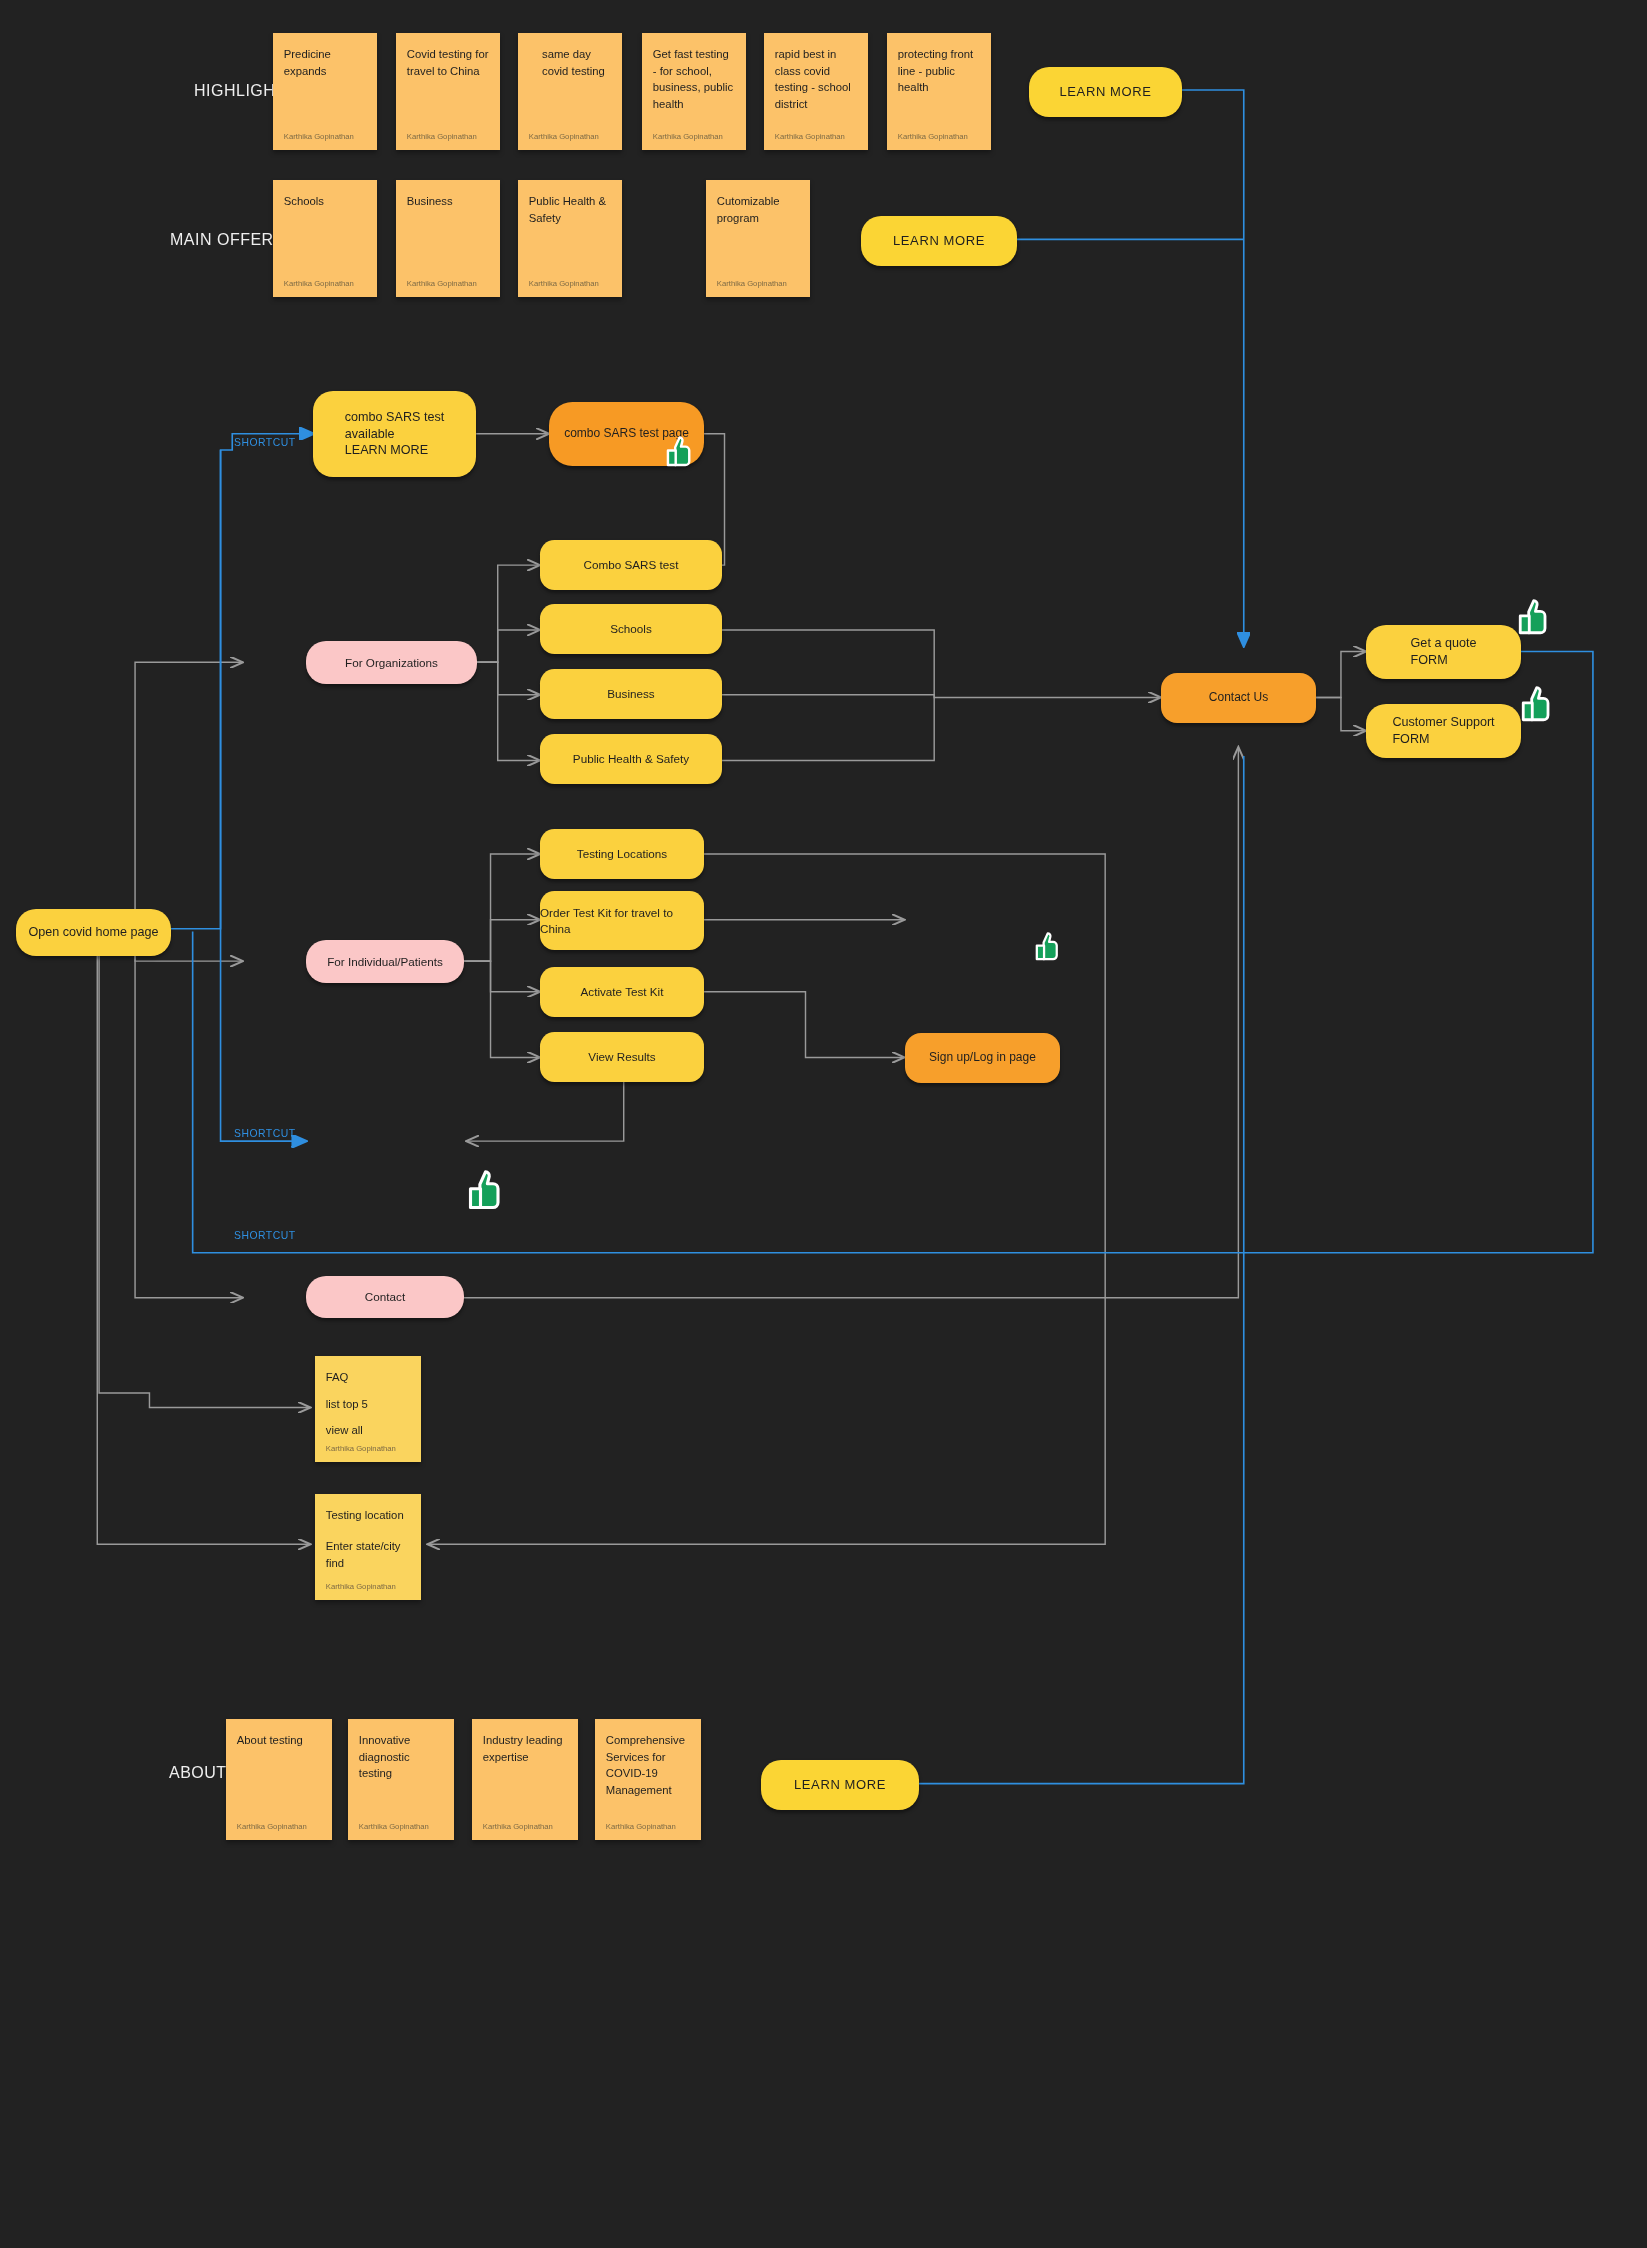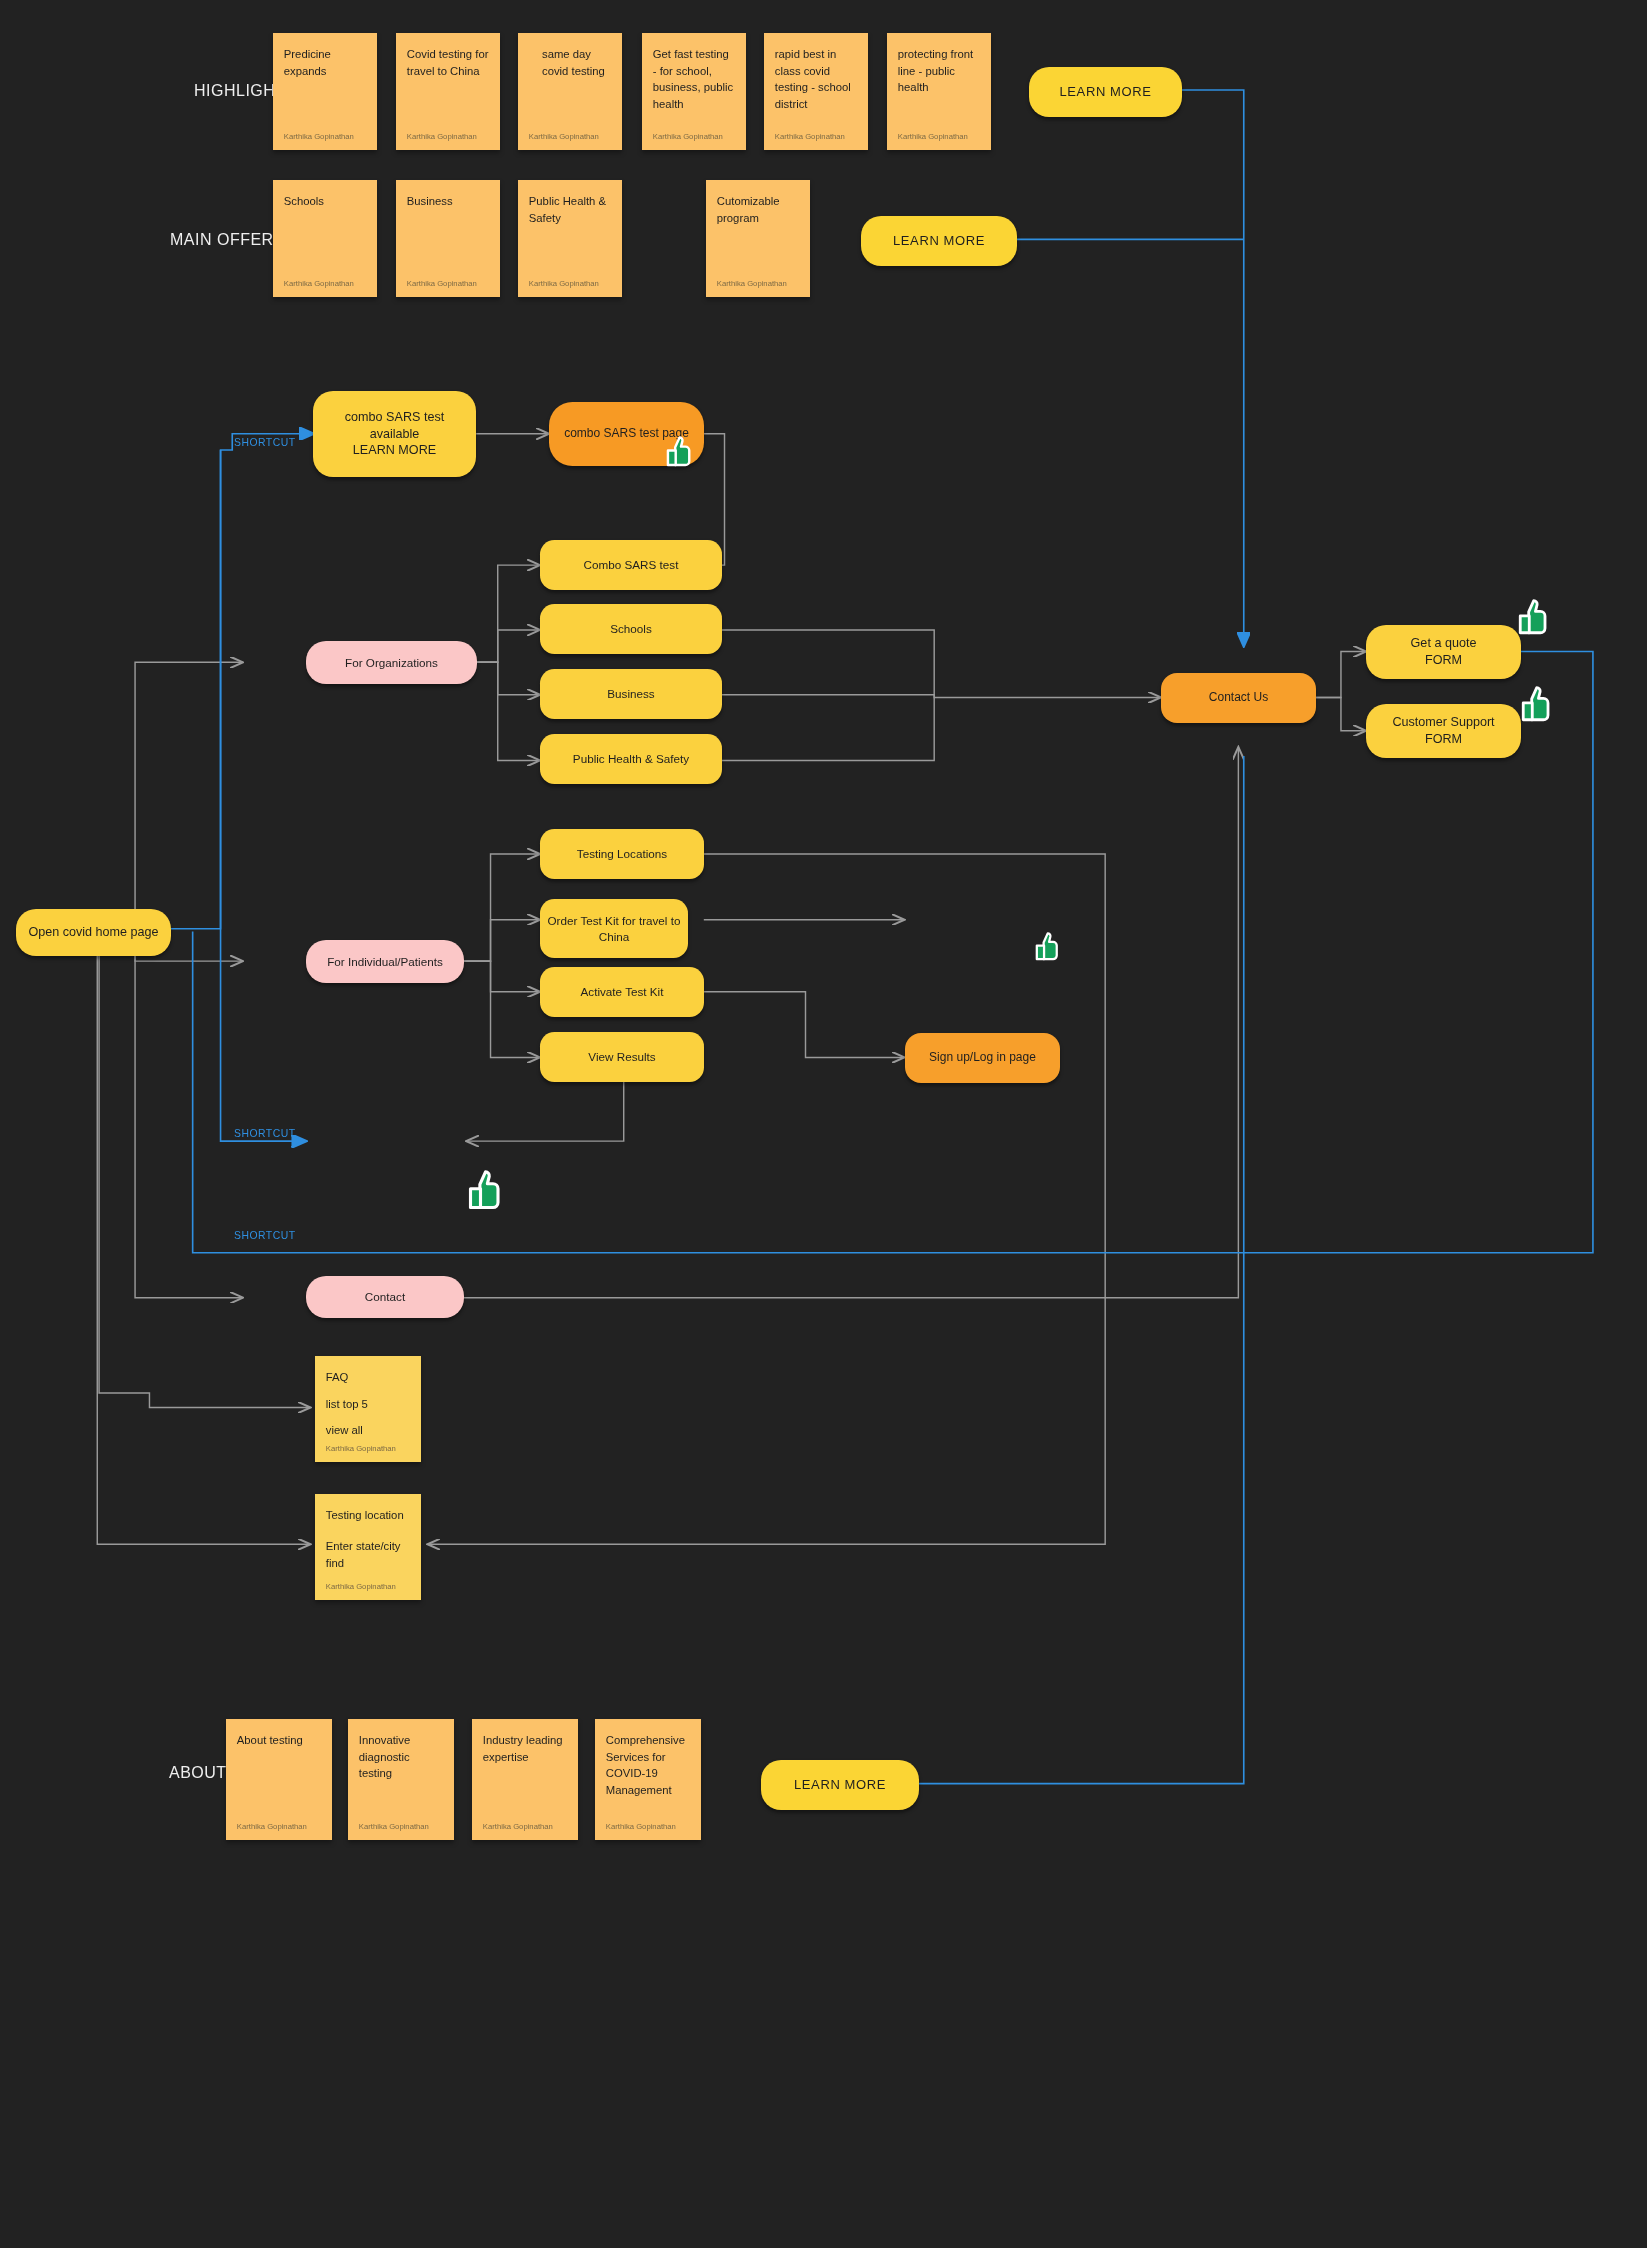--- a/index.html
+++ b/index.html
@@ -55,21 +55,21 @@
     white-space:nowrap;
   }
 
   
   .node{
     position:absolute;
     box-sizing:border-box;
     display:flex;
     align-items:center;
     justify-content:center;
-    text-align:center;
+    text-align:left;
     color:#1f1f1f;
     line-height:1.32;
     white-space:pre-line;
     box-shadow:0 2.7px 3.6px rgba(0,0,0,.4);
   }
   .node.cta{            
     background:#fbd534;
     border-radius:20px;
     font-size:13px;
     letter-spacing:0.6px;
@@ -288,21 +288,21 @@
       <path d="M22 60 h18 a8 8 0 0 0 8-8 V30 a8 8 0 0 0-8-8 h-9 l3-12 a6 6 0 0 0-6-7 l-9 20 v37 z" fill="#14a05a" stroke="#ffffff" stroke-width="5" stroke-linejoin="round"></path>
       <path d="M4 30 h16 v30 H4 z" fill="#14a05a" stroke="#ffffff" stroke-width="5" stroke-linejoin="round"></path>
     </svg>
   </div>
 
   <div class="node yellow-lg" style="left:16px;top:909px;width:155px;height:47px;">Open covid home page</div>
 
   <div class="node pink" style="left:306px;top:940px;width:158px;height:43px;">For Individual/Patients</div>
 
   <div class="node yellow" style="left:540px;top:829px;width:164px;height:50px;">Testing Locations</div>
-  <div class="node yellow" style="left:540px;top:891px;width:148px;height:59px;margin-top:8px;">Order Test Kit for travel to China</div>
+  <div class="node yellow" style="left:540px;top:891px;width:164px;height:59px;">Order Test Kit for travel to China</div>
   <div class="node yellow" style="left:540px;top:967px;width:164px;height:50px;">Activate Test Kit</div>
   <div class="node yellow" style="left:540px;top:1032px;width:164px;height:50px;">View Results</div>
 
   <div class="thumb" style="left:1035px;top:932px;width:29px;height:29px;">
     <svg viewBox="0 0 64 64" width="29" height="29">
       <path d="M22 60 h18 a8 8 0 0 0 8-8 V30 a8 8 0 0 0-8-8 h-9 l3-12 a6 6 0 0 0-6-7 l-9 20 v37 z" fill="#14a05a" stroke="#ffffff" stroke-width="5" stroke-linejoin="round"></path>
       <path d="M4 30 h16 v30 H4 z" fill="#14a05a" stroke="#ffffff" stroke-width="5" stroke-linejoin="round"></path>
     </svg>
   </div>
 

